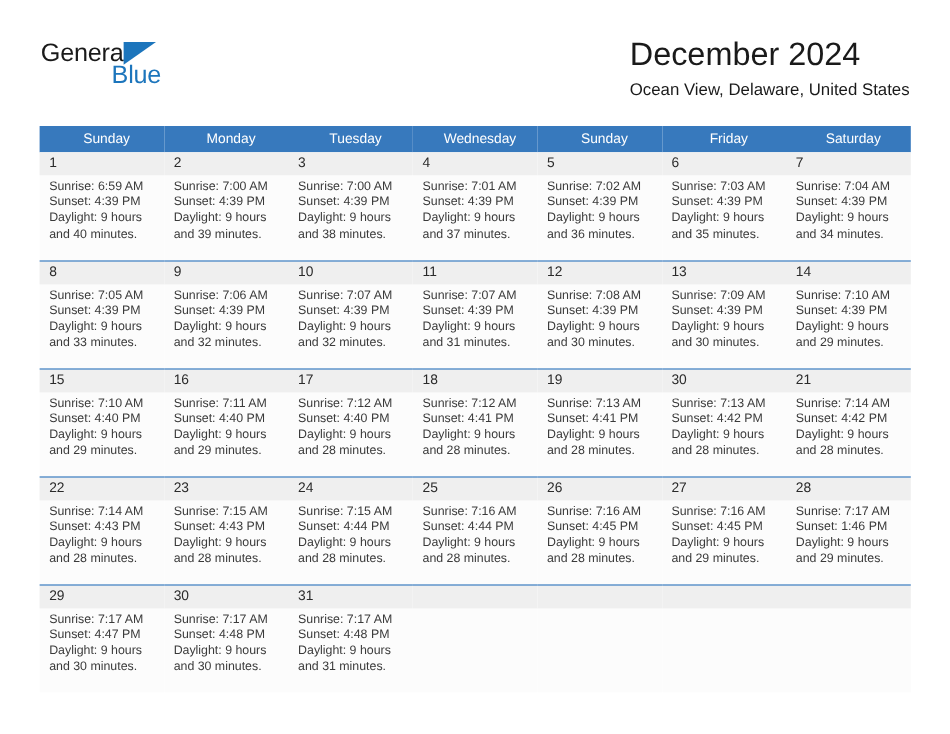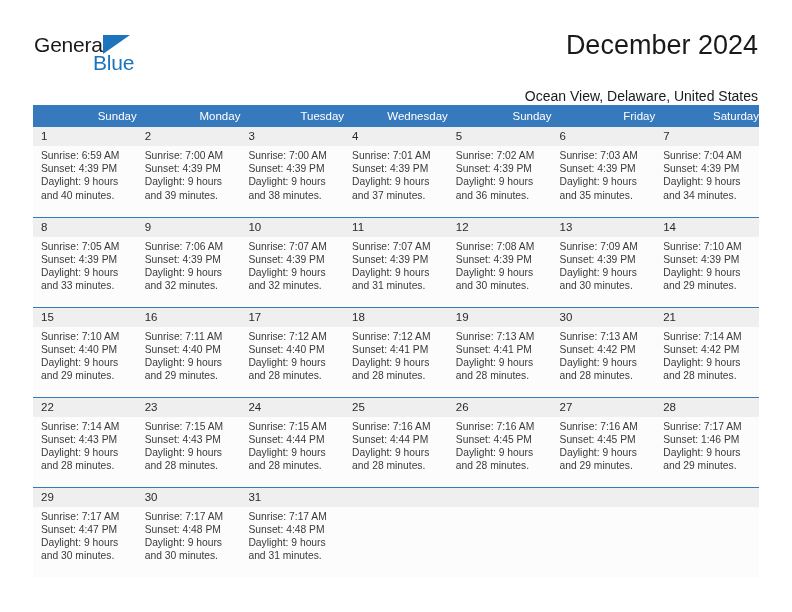--- a/index.html
+++ b/index.html
@@ -49,52 +49,51 @@
     left: 59px; top: 18px;
     font-size: 21px;
     letter-spacing: -0.2px;
     color: #1c75bc;
     line-height: 22px;
   }
 
   .title-block {
     position: absolute;
     right: 0; top: 0;
-    text-align: right;
   }
   .month-title {
     font-size: 27px;
     color: #1a1a1a;
     line-height: 34px;
     font-weight: normal;
     margin: 0;
     white-space: nowrap;
   }
   .location {
     font-size: 14px;
     color: #1a1a1a;
     line-height: 20px;
-    margin-top: 24px;
+    margin-top: 2px;
     white-space: nowrap;
   }
 
   
   .calendar {
     position: absolute;
     left: 33px; top: 105px;
     width: 726px;
     border-collapse: collapse;
     table-layout: fixed;
   }
   .calendar th {
     background: #3779bd;
     color: #ffffff;
     font-size: 11.5px;
     font-weight: normal;
-    text-align: right;
+    text-align: center;
     padding: 5px 0 5px 8px;
     height: 20px;
     border: none;
   }
   .week-row > td {
     vertical-align: top;
     padding: 0;
     border: none;
     border-top: 1px solid #3779bd;
     height: 90px;

